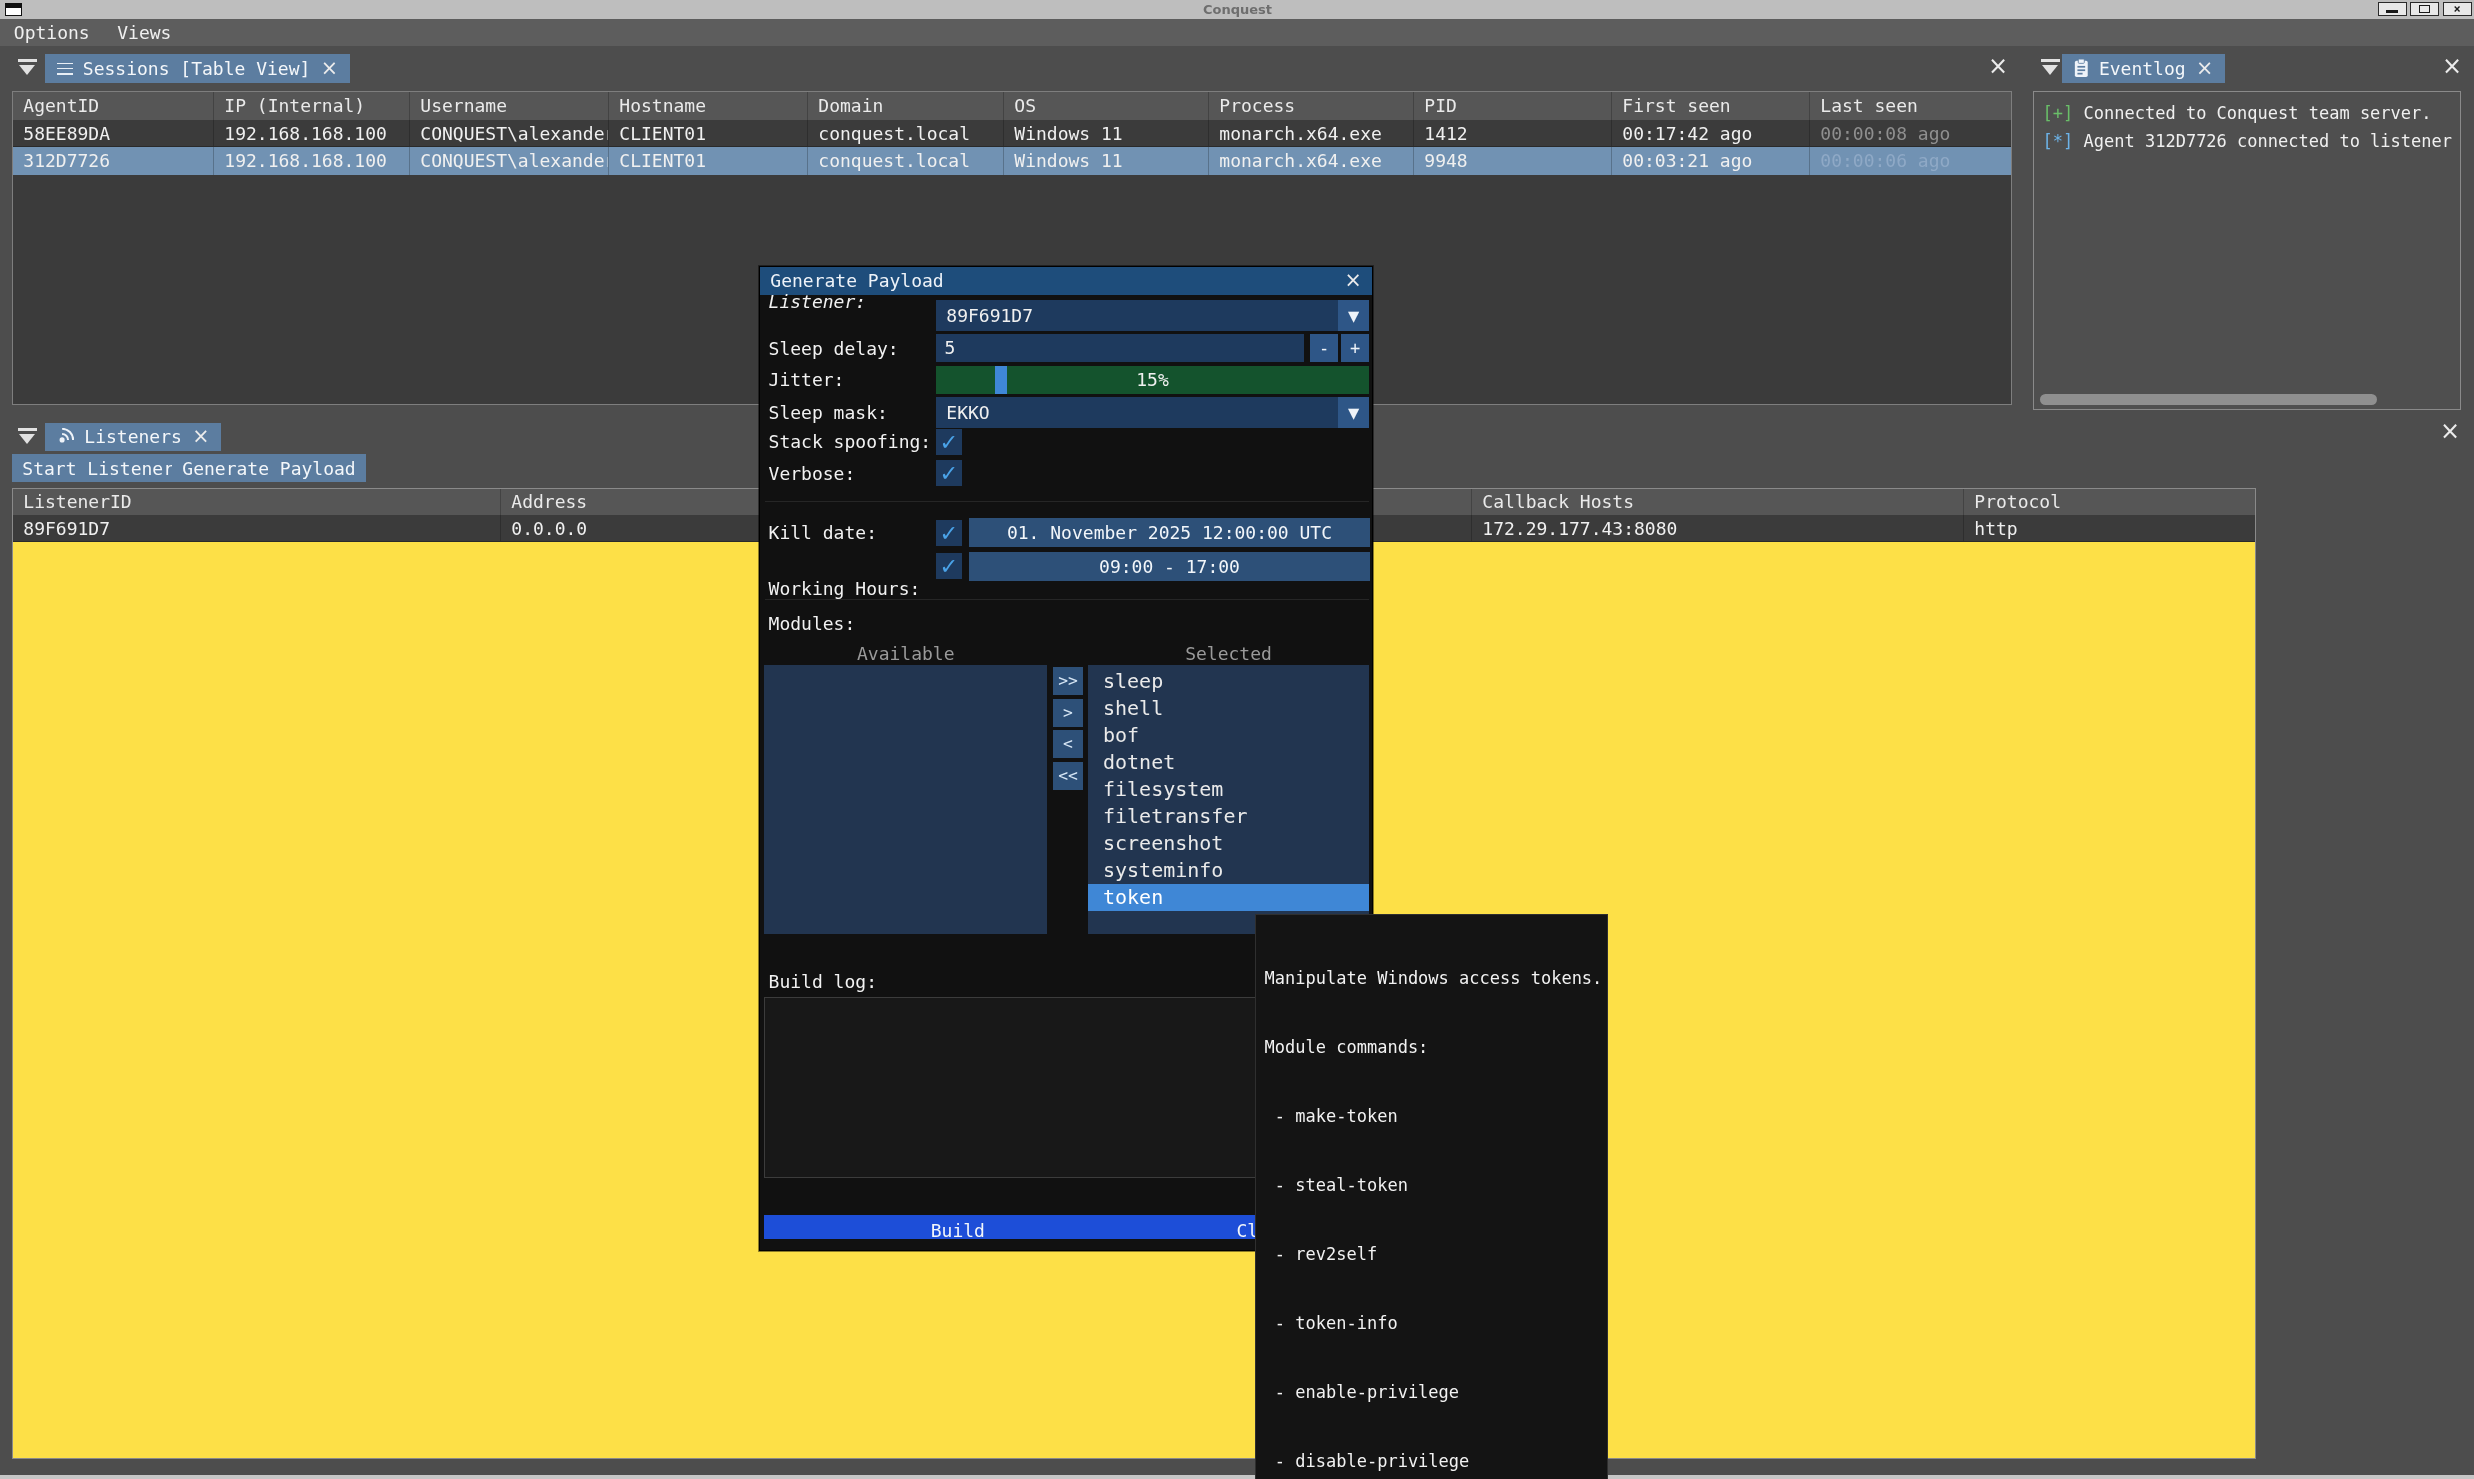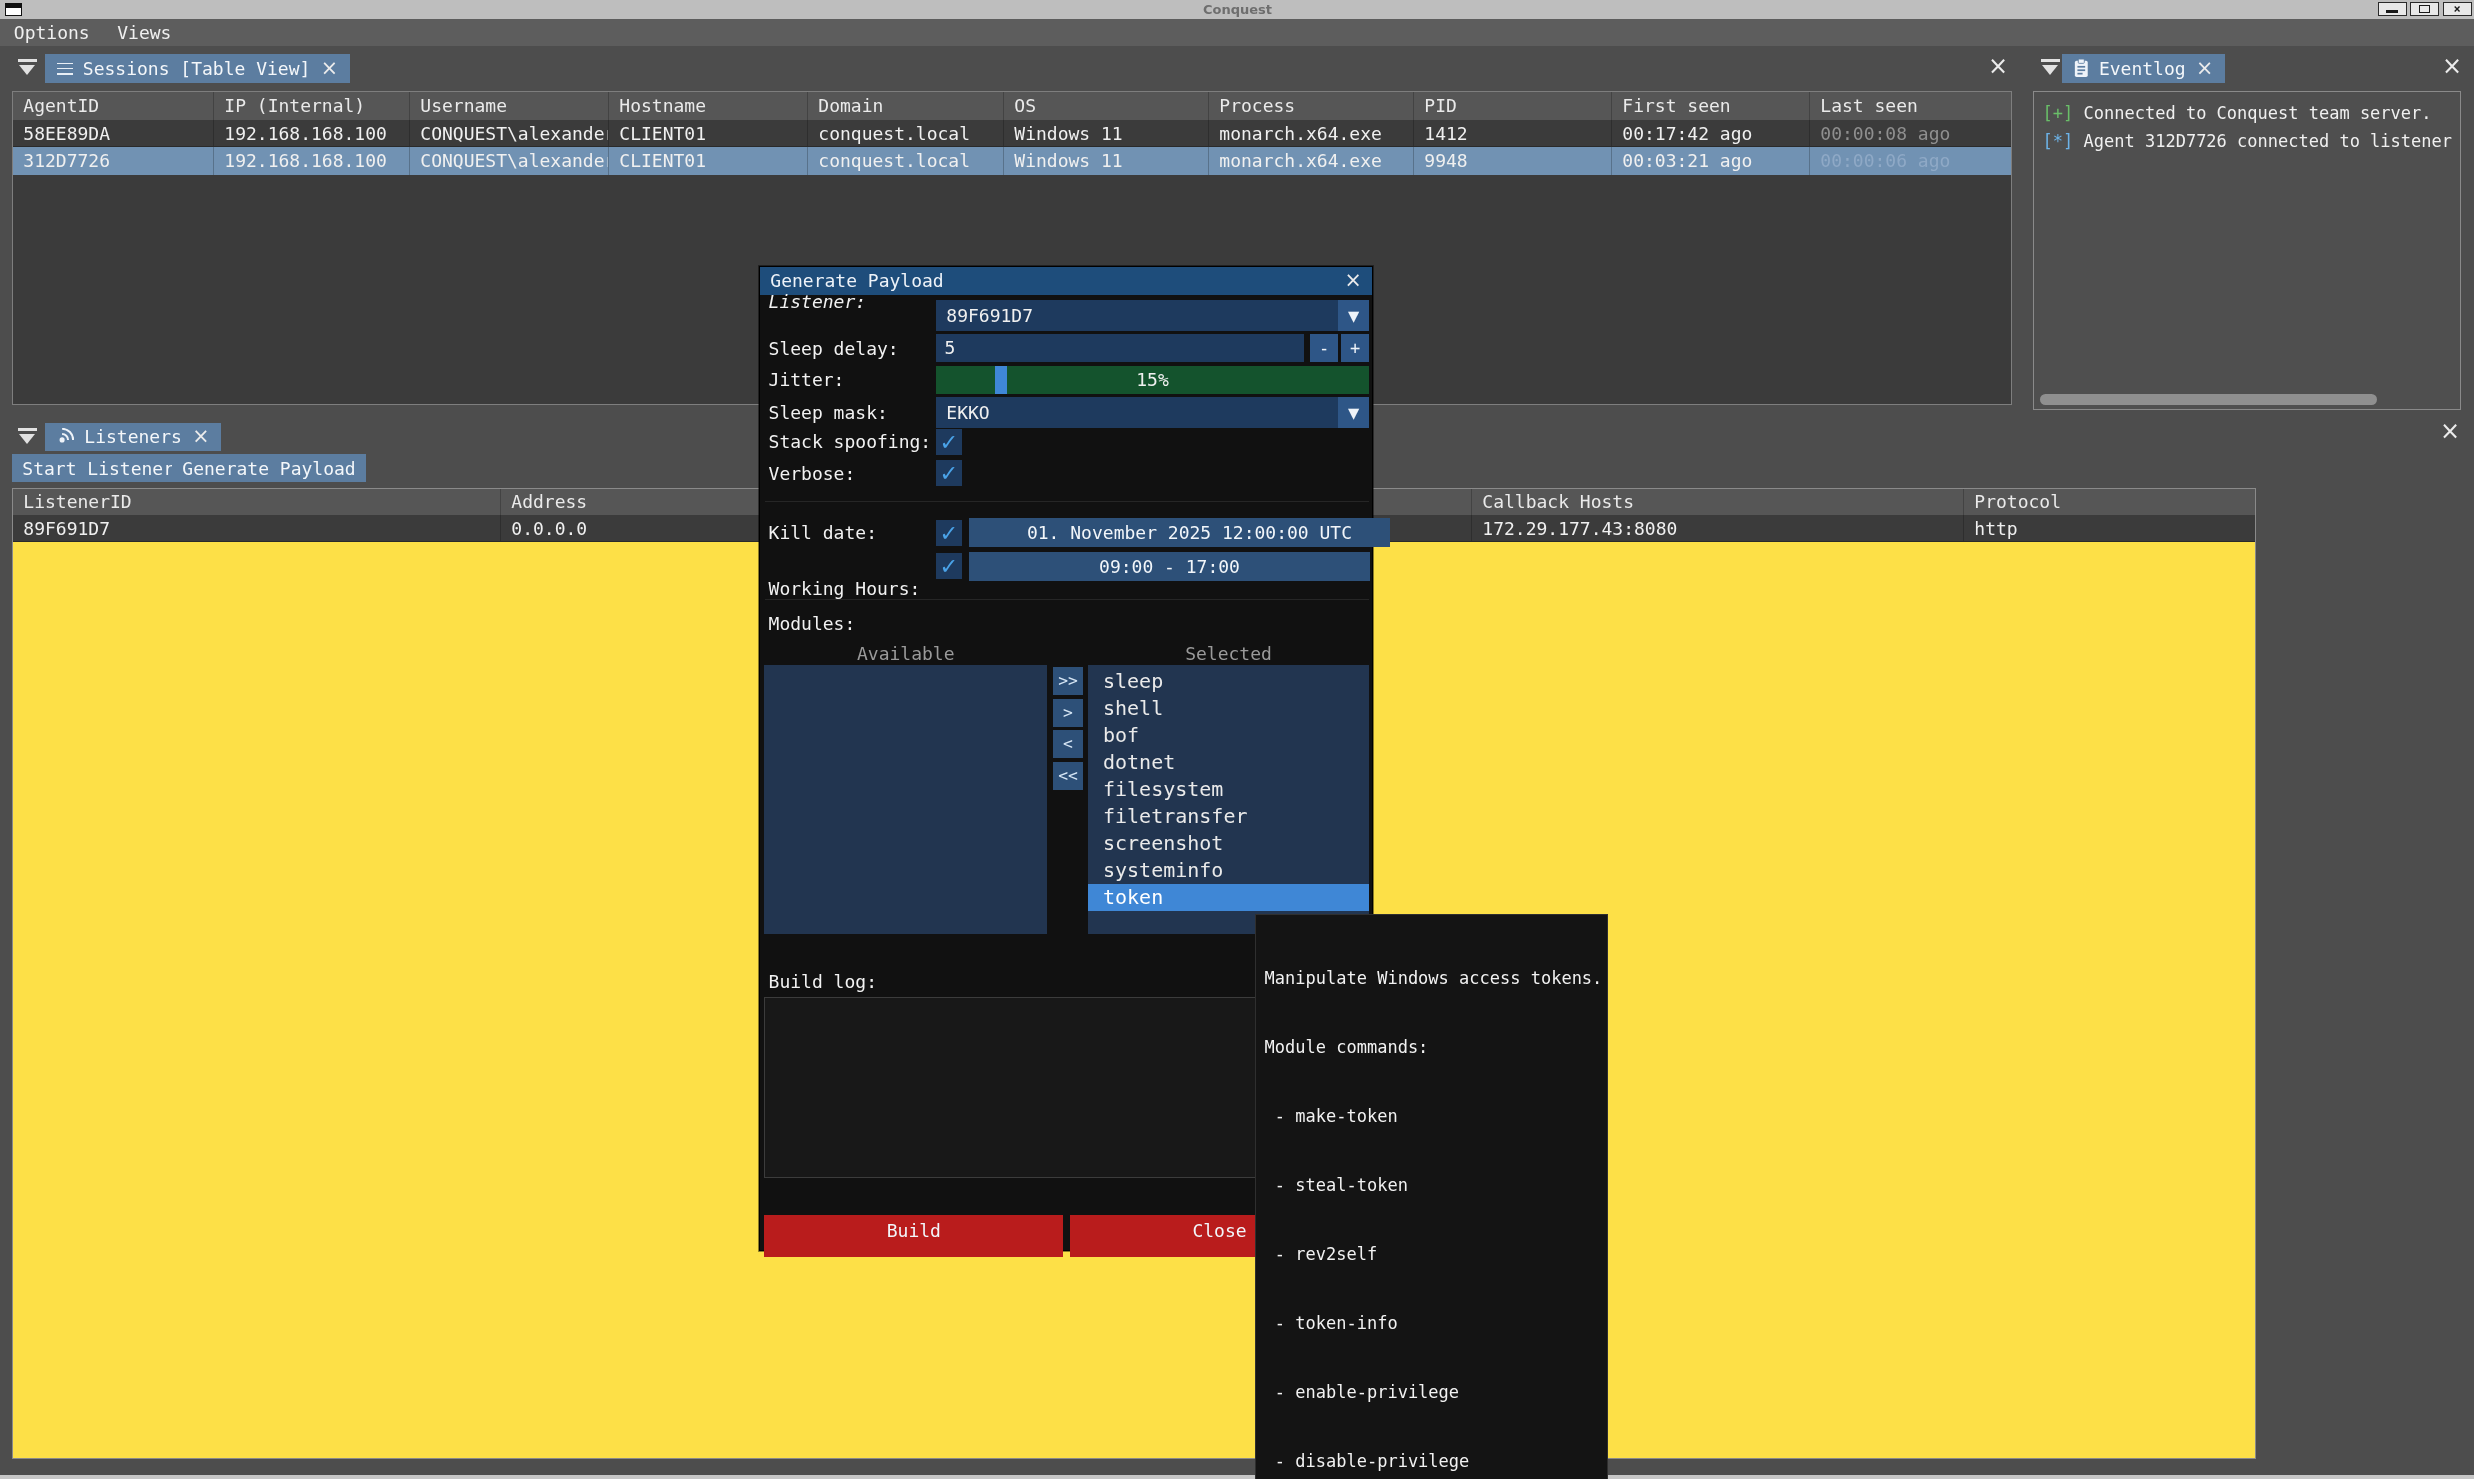--- a/index.html
+++ b/index.html
@@ -76,21 +76,21 @@
   .datebtn{background:var(--button_bg,#2d5078);height:29px;text-align:center;line-height:29px;
     font-size:18px;color:#f2f6fa;}
   .divider{left:5.2px;width:604px;height:0.9px;background:#262626;}
   .listhdr{font-size:18px;color:#9a9a9a;text-align:center;}
   .modlist{background:var(--list_bg,#223550);box-sizing:border-box;padding-top:3.4px;}
   .moditem{height:27px;line-height:27px;font-size:20px;padding-left:15px;color:#eaeaea;white-space:nowrap;}
   .moditem.hl{background:var(--highlight,#3f87d6);color:#ffffff;}
   .xferbtn{position:absolute;left:293px;width:30px;height:28px;background:var(--button_bg,#2d5078);
     text-align:center;line-height:28px;font-size:16.3px;color:#d6e6f5;}
   .buildlog{left:4.3px;width:604px;height:181px;background:#181818;border:0.9px solid #3c3c3c;box-sizing:border-box;}
-  .dlgbtn{background:#b91c1c;height:42px;text-align:center;line-height:32px;font-size:18px;color:#f2f6fa;}
+  .dlgbtn{background:#1d4ed8;height:24px;text-align:center;line-height:32px;font-size:18px;color:#f2f6fa;padding-left:44px;}
   
   .tooltip{left:1255px;top:914px;width:353px;background:#141414;border:0.9px solid #2f2f2f;
     box-sizing:border-box;z-index:20;padding:6px 0 7.7px 8.6px;font-size:17px;line-height:23px;
     color:#f2f2f2;white-space:pre;}
   .bottomstrip{left:0;top:1475px;width:2475px;height:5.2px;background:#c6c6c6;}
   svg{display:block;}
 </style>
 </head>
 <body>
 
@@ -269,21 +269,21 @@
   <div class="abs checkbox" style="left:176px;top:193px;">
     <span class="ck">✓</span>
   </div>
 
   <div class="abs divider" style="top:234px;"></div>
 
   <div class="abs dlabel" style="top:255px;">Kill date:</div>
   <div class="abs checkbox" style="left:176px;top:253px;">
     <span class="ck">✓</span>
   </div>
-  <div class="abs datebtn" style="left:209px;top:251px;width:401px;padding-left:20px;">01. November 2025 12:00:00 UTC</div>
+  <div class="abs datebtn" style="left:209px;top:251px;width:401px;">01. November 2025 12:00:00 UTC</div>
 
   <div class="abs dlabel" style="top:288px;margin-top:23px;">Working Hours:</div>
   <div class="abs checkbox" style="left:176px;top:286px;">
     <span class="ck">✓</span>
   </div>
   <div class="abs datebtn" style="left:209px;top:285px;width:401px;">09:00 - 17:00</div>
 
   <div class="abs divider" style="top:332px;"></div>
 
   <div class="abs dlabel" style="top:346px;">Modules:</div>

